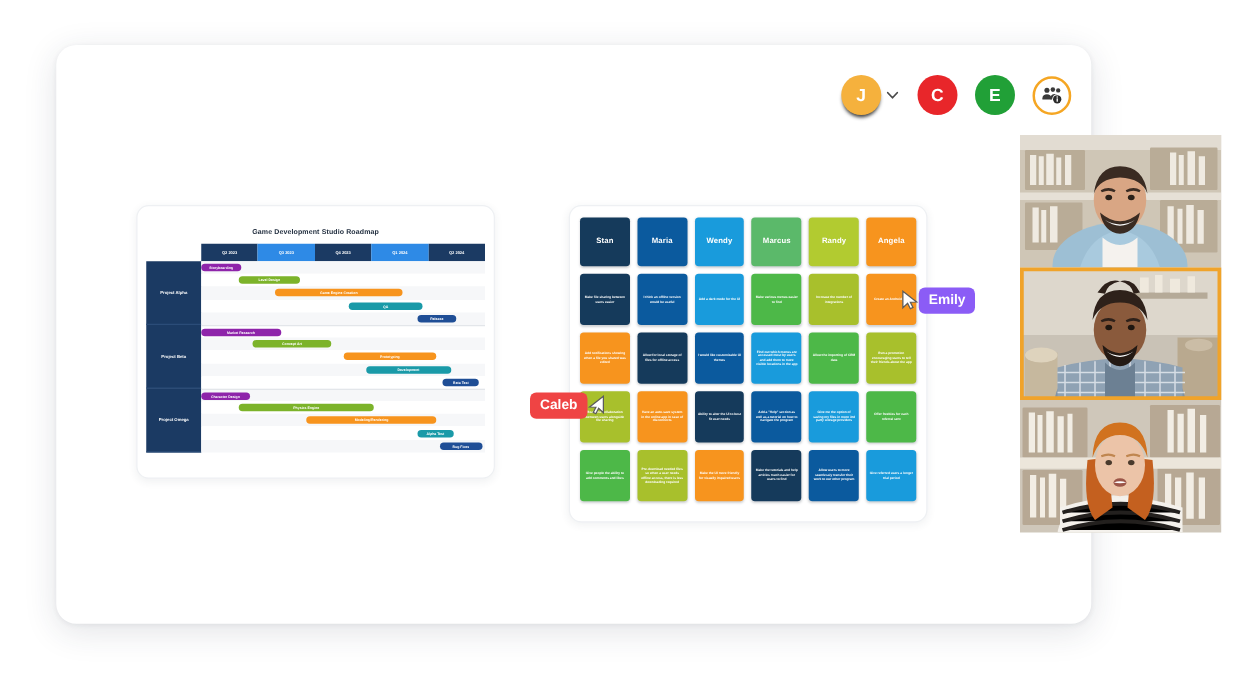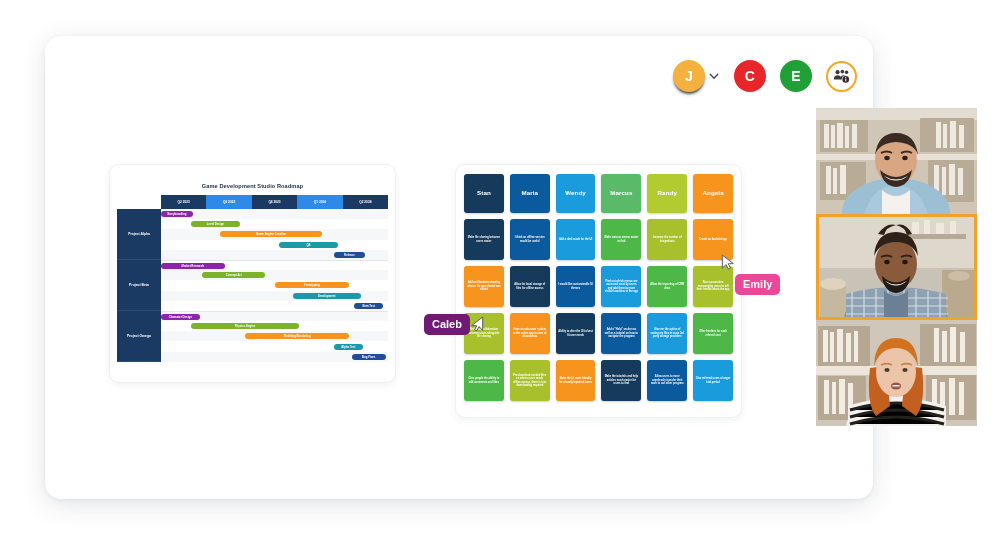--- a/index.html
+++ b/index.html
@@ -288,31 +288,31 @@
             <div class="note body" style="background: rgb(247, 148, 30);">Create an Android app</div>
             <div class="note body" style="background: rgb(168, 192, 44);">Run a promotion encouraging users to tell their friends about the app</div>
             <div class="note body" style="background: rgb(77, 184, 72);">Offer freebies for each referral sent</div>
             <div class="note body" style="background: rgb(25, 155, 220);">Give referred users a longer trial period</div>
           </div>
         </div>
     </div>
   </div>
 
   <div class="cursor-wrap" id="cursor-caleb" style="left:424px; top:314px;">
-    <div class="cursor-tag" style="background: #701a75;">Caleb</div>
+    <div class="cursor-tag" style="background: #ef4444;">Caleb</div>
     <svg class="cursor-arrow" viewBox="0 0 14 16" style="transform:scaleX(-1)">
       <path d="M1.3 1 L1.3 14.2 L5.1 10.6 L7.3 15 L9.4 13.9 L7.3 9.8 L12.3 9.6 Z" fill="#ffffff" stroke="#5c5c5c" stroke-width="1"></path>
     </svg>
   </div>
 
   <div class="cursor-wrap" id="cursor-emily" style="left:721px; top:230px;">
     <svg class="cursor-arrow" viewBox="0 0 14 16">
       <path d="M1.3 1 L1.3 14.2 L5.1 10.6 L7.3 15 L9.4 13.9 L7.3 9.8 L12.3 9.6 Z" fill="#ffffff" stroke="#5c5c5c" stroke-width="1"></path>
     </svg>
-    <div class="cursor-tag" style="background: #ec4899; margin-top: 44px;">Emily</div>
+    <div class="cursor-tag" style="background: #8b5cf6;">Emily</div>
   </div>
 
   <div class="video-stack">
 
     <div class="vtile">
       <svg viewBox="0 0 161 106" preserveAspectRatio="xMidYMid slice">
         <rect width="161" height="106" fill="#cfc6b6"></rect>
         <rect x="0" y="0" width="161" height="12" fill="#e2dcd2"></rect>
         <g fill="#b9ac97">
           <rect x="4" y="12" width="48" height="32" rx="1"></rect>

